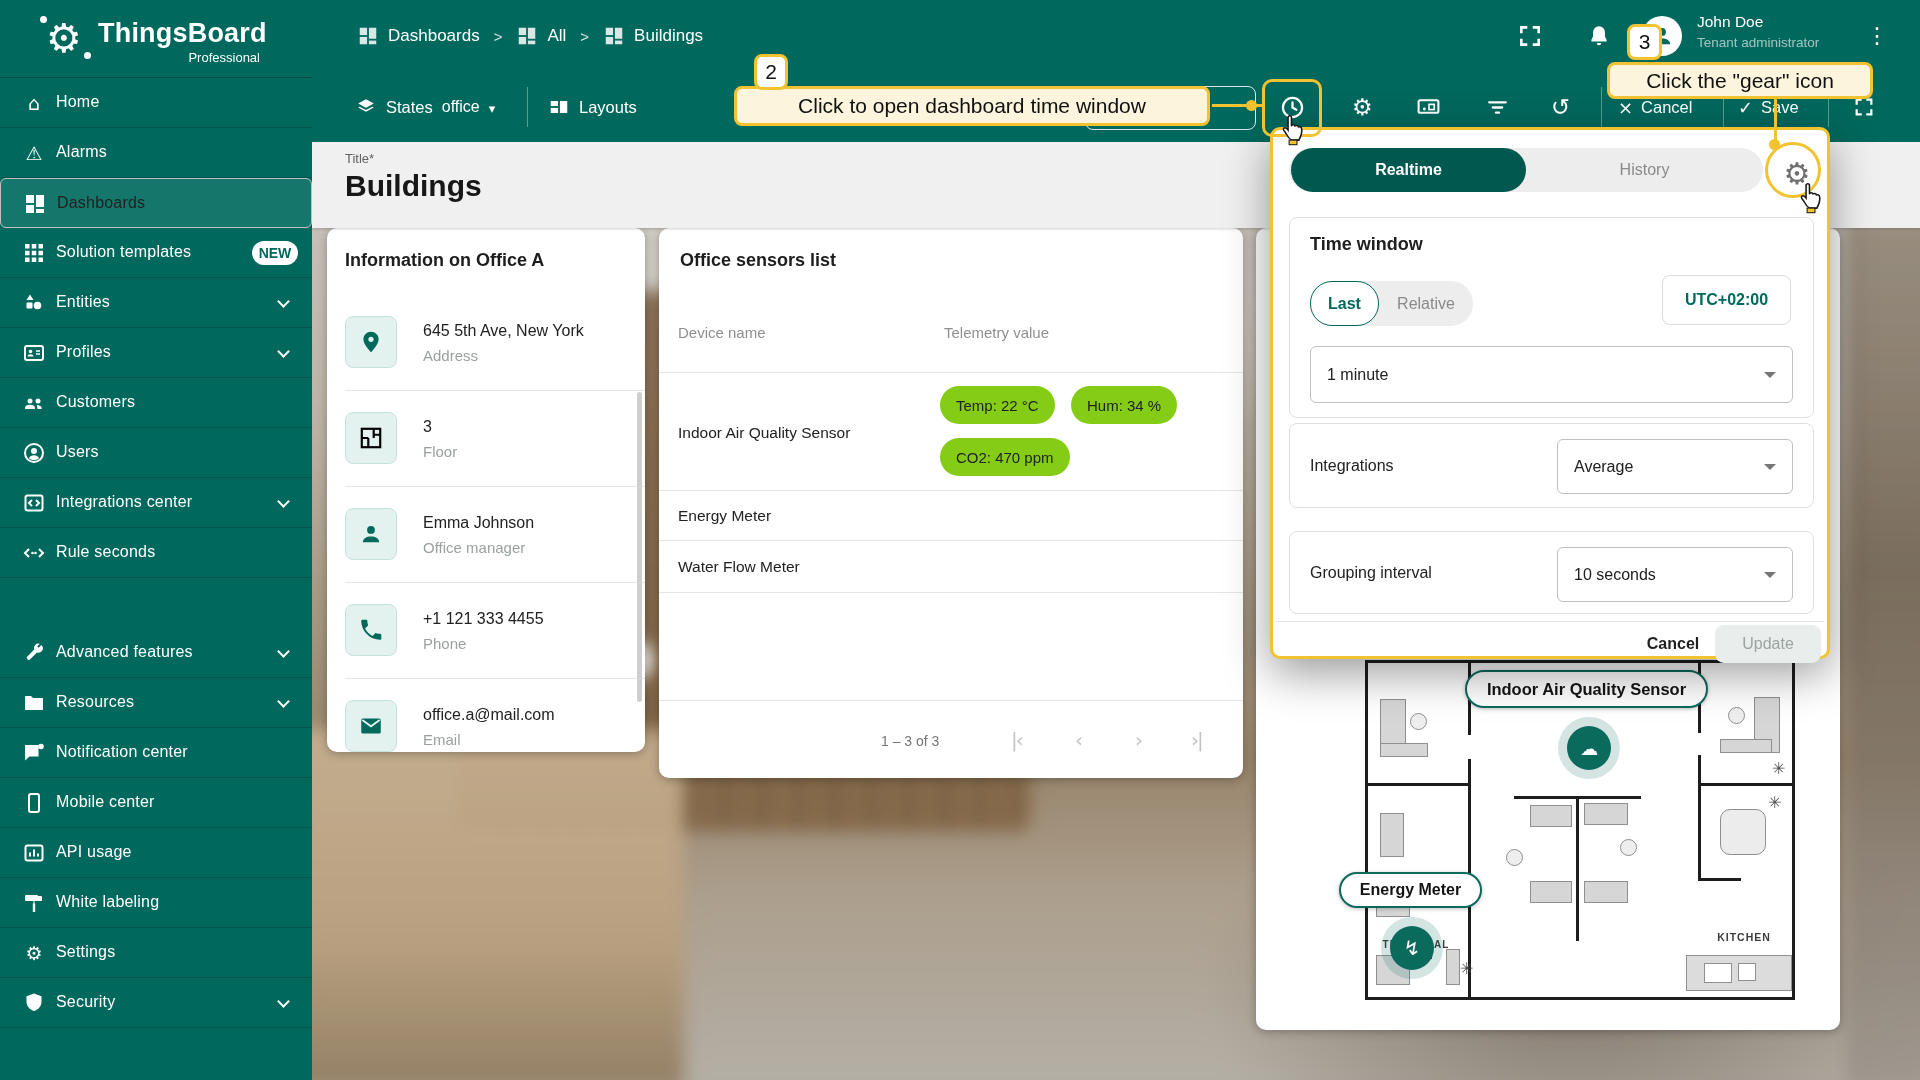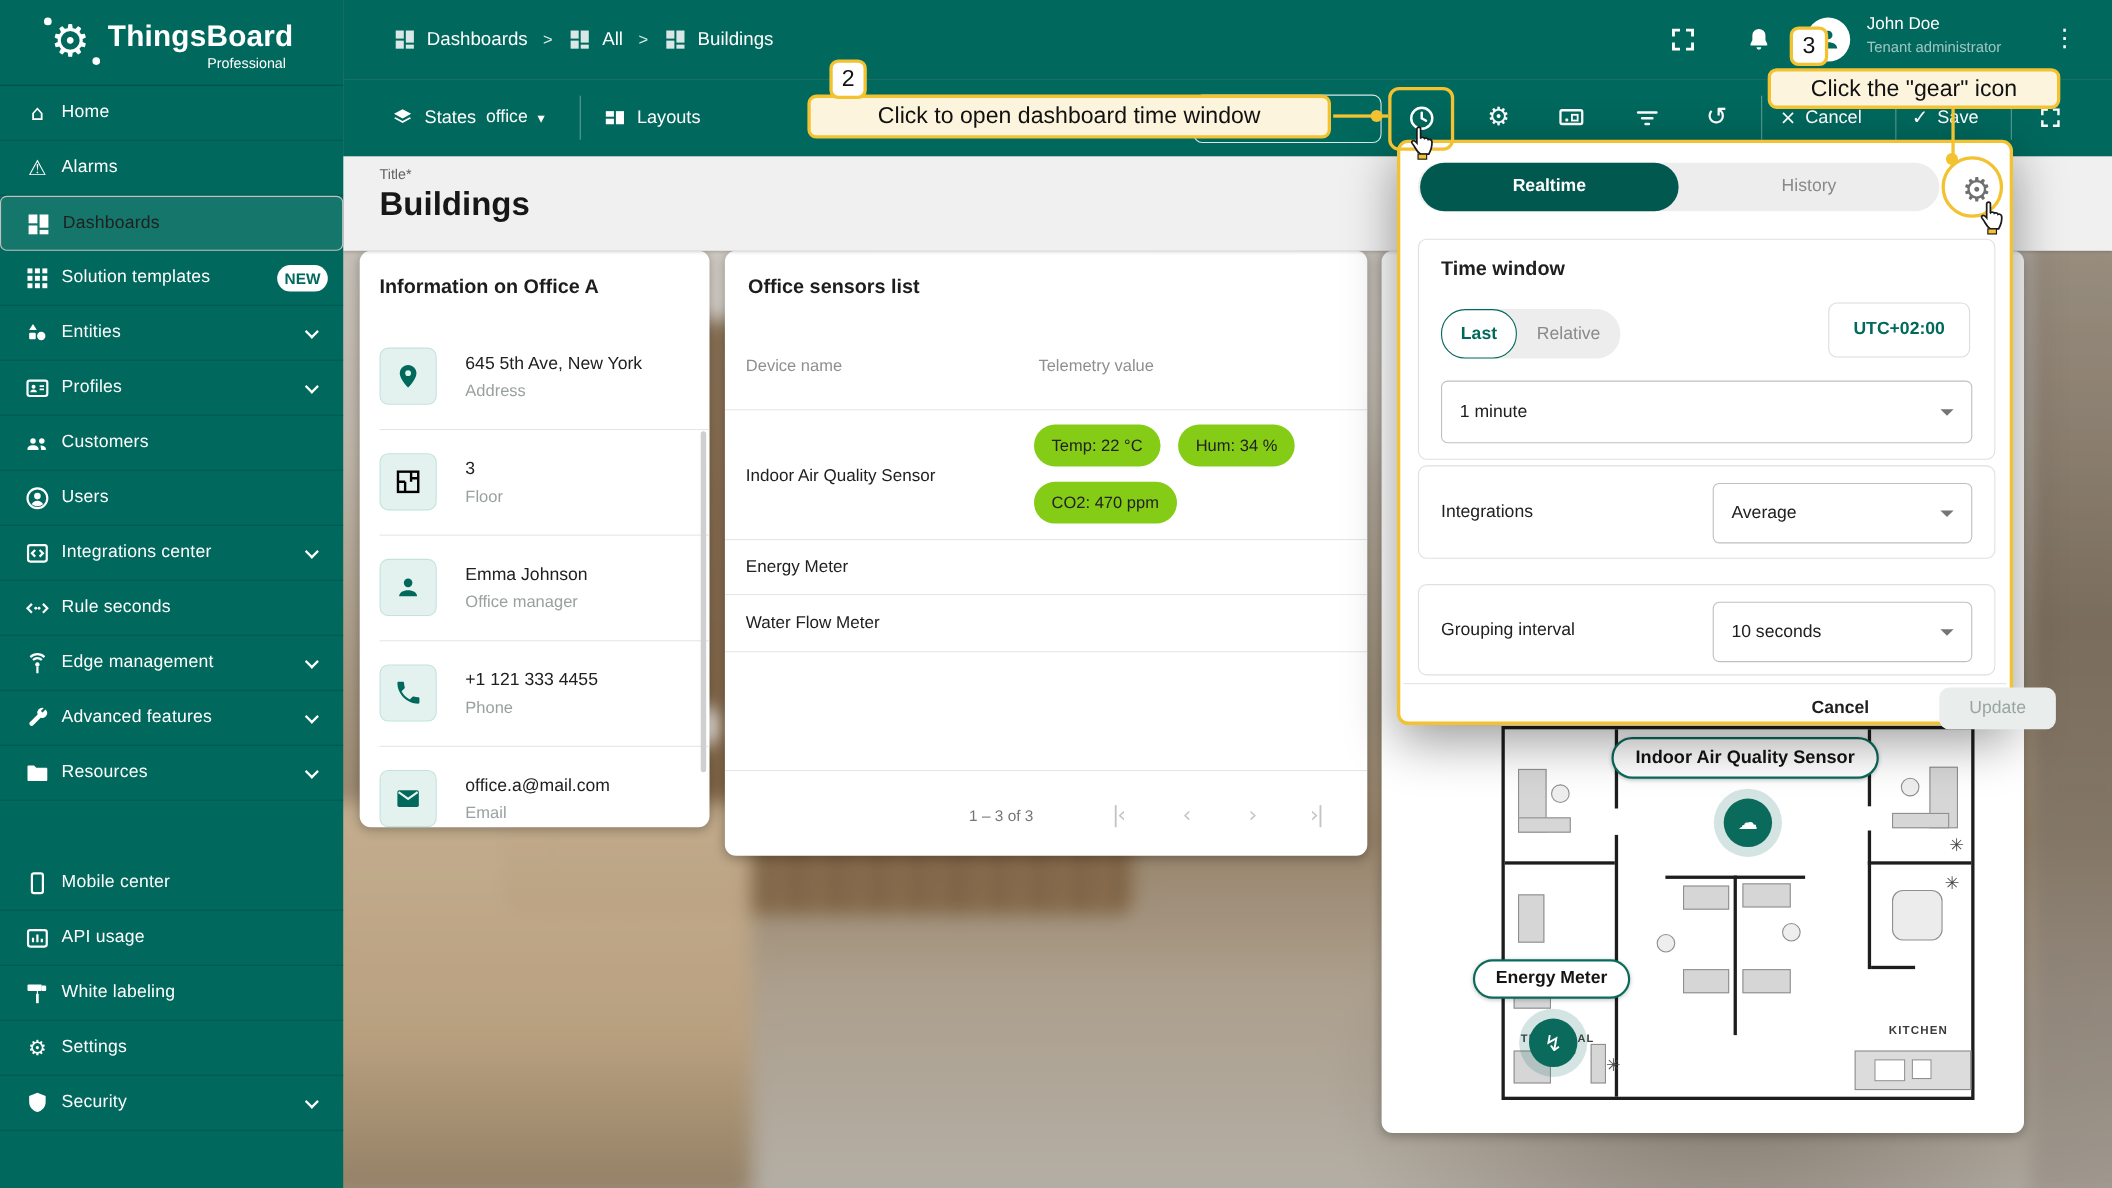--- a/index.html
+++ b/index.html
@@ -137,21 +137,21 @@
   .utcbtn { position:absolute; left:372px; top:57px; width:129px; height:50px; border:1px solid #DCDCDC; border-radius:8px;
             color:#00695C; font-size:16px; font-weight:700; display:flex; align-items:center; justify-content:center; cursor:pointer; }
   .sel { position:absolute; border:1px solid #C0C0C0; border-radius:6px; display:flex; align-items:center;
          justify-content:space-between; padding:0 16px; font-size:16px; color:#202020; cursor:pointer; background:#fff; }
   .caret { width:0; height:0; border-left:6px solid transparent; border-right:6px solid transparent; border-top:6px solid #757575; }
   .glabel { position:absolute; left:20px; font-size:16px; color:#212121; }
   .pfoot-div { position:absolute; left:3px; top:491px; width:548px; height:1px; background:#E4E4E4; }
   .pcancel { position:absolute; left:370px; top:499px; width:60px; height:30px; font-size:16px; font-weight:700;
              color:#1F1F1F; display:flex; align-items:center; justify-content:center; cursor:pointer; }
   .pupdate { position:absolute; left:442px; top:495px; width:106px; height:38px; background:#E9EDEB; border-radius:9px;
-             color:#9AA5A1; font-size:16px; font-weight:500; display:flex; align-items:center; justify-content:center;margin-left:48px; }
+             color:#9AA5A1; font-size:16px; font-weight:500; display:flex; align-items:center; justify-content:center; }
 
   
   .tt { position:absolute; background:#FCF4DC; border:3px solid #F2C230; border-radius:8px; color:#111;
         font-size:21px; display:flex; align-items:center; justify-content:center; z-index:60; white-space:nowrap; }
   .nbadge { position:absolute; background:#fff; border:3px solid #F2C230; border-radius:8px; color:#111;
             font-size:21px; display:flex; align-items:center; justify-content:center; z-index:61; }
   .connh { position:absolute; height:3px; background:#F2C230; z-index:55; }
   .connv { position:absolute; width:3px; background:#F2C230; z-index:55; }
   .cdot { position:absolute; border-radius:50%; background:#F2C230; z-index:56; }
   .hlbox { position:absolute; border:3px solid #F2C230; border-radius:10px; z-index:45; }
@@ -493,40 +493,39 @@
         </svg>
       <span class="slabel">Integrations center</span>
       <span class="chev"></span>
       </div>
     <div class="sitem" style="top:528px">
       <svg class="sicon">
           <use href="#sym-rule"></use>
         </svg>
       <span class="slabel">Rule seconds</span>
       </div>
-    <div class="sitem" style="top:578px">
-      <svg class="sicon">
-          <use href="#sym-antenna"></use>
-        </svg>
-      <span class="slabel">Edge management</span>
-      <span class="chev"></span>
-      </div>
     <div class="sitem" style="top:628px">
       <svg class="sicon">
           <use href="#sym-tools"></use>
         </svg>
       <span class="slabel">Advanced features</span>
       <span class="chev"></span>
       </div>
     <div class="sitem" style="top:678px">
       <svg class="sicon">
           <use href="#sym-folder"></use>
         </svg>
       <span class="slabel">Resources</span>
       <span class="chev"></span>
+      </div>
+    <div class="sitem" style="top:728px">
+      <svg class="sicon">
+          <use href="#sym-flag"></use>
+        </svg>
+      <span class="slabel">Notification center</span>
       </div>
     <div class="sitem" style="top:778px">
       <svg class="sicon">
           <use href="#sym-mobile"></use>
         </svg>
       <span class="slabel">Mobile center</span>
       </div>
     <div class="sitem" style="top:828px">
       <svg class="sicon">
           <use href="#sym-api"></use>

